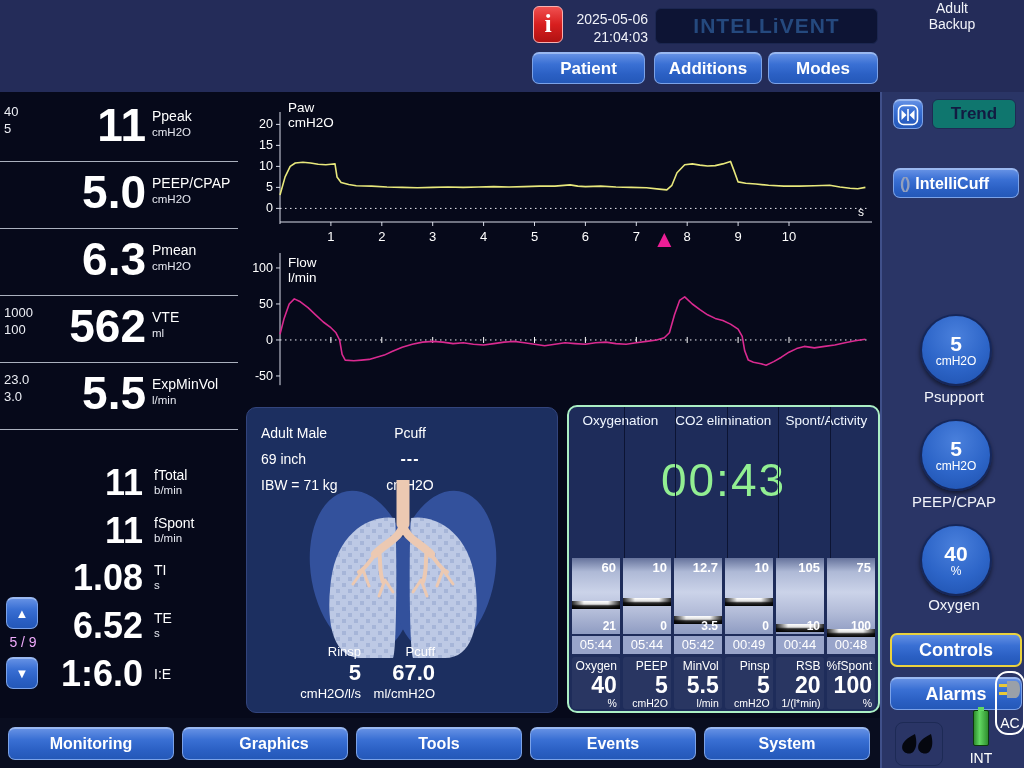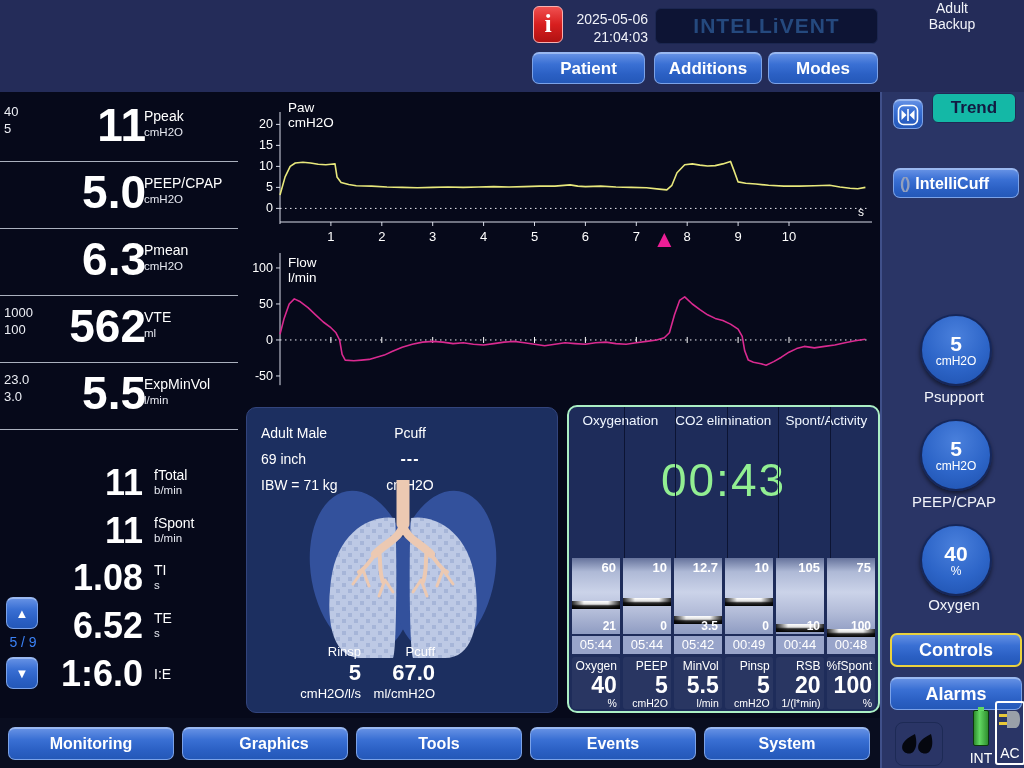--- a/index.html
+++ b/index.html
@@ -35,27 +35,27 @@
     border:1px solid #7ba2e8; border-top:2px solid #9ab8f0; border-radius:7px;
     color:#fff; font-weight:bold; font-size:17px; text-align:center; cursor:pointer;
     display:flex; align-items:center; justify-content:center;
   }
   .hbtn { position:absolute; top:52px; height:32px; }
 
   
   .prow { position:absolute; left:0; width:238px; height:66px; border-bottom:1px solid #aab0be; }
   .prow .limits { position:absolute; left:4px; top:7px; font-size:13px; line-height:17px; color:#eceef4; }
   .prow .val { position:absolute; right:92px; top:2px; font-size:46px; font-weight:bold; }
-  .prow .lblblk { position:absolute; left:144px; top:13px; font-size:14px; line-height:15px; }
+  .prow .lblblk { position:absolute; left:152px; top:13px; font-size:14px; line-height:15px; }
   .prow .unit, .srow .unit { font-size:11.5px; font-weight:normal; color:#e6e8f0; }
   .srow { position:absolute; left:0; width:238px; height:46px; }
   .srow .val { position:absolute; right:95px; top:0; font-size:36px; font-weight:bold; }
   .srow .lblblk { position:absolute; left:154px; top:6px; font-size:14px; line-height:14px; }
   .pagerbtn { position:absolute; left:6px; width:32px; height:32px; font-size:13px; border-radius:7px; }
-  .pagertxt { position:absolute; left:2px; top:634px; width:42px; text-align:center; font-size:14px; color:#3b82f6; }
+  .pagertxt { position:absolute; left:2px; top:634px; width:42px; text-align:center; font-size:14px; color:#f0abfc; }
 
   
   .chart { position:absolute; left:252px; }
   svg text { font-family:"Liberation Sans",sans-serif; }
 
   
   .lungpanel { position:absolute; left:246px; top:407px; width:312px; height:306px;
     background:#1c2f60; border:1px solid #32447c; border-radius:10px; overflow:hidden; }
   .lp-txt { position:absolute; left:14px; top:12px; font-size:14px; line-height:26px; }
   .pcuff { position:absolute; left:118px; top:12px; width:90px; text-align:center; font-size:14px; line-height:26px; }
@@ -83,41 +83,41 @@
   .gauge-time { margin-top:2px; height:18px; background:#98a4ca; color:#fff;
     font-size:13px; text-align:center; line-height:18px; }
   .param-row { position:absolute; left:3px; top:250px; width:303px; display:flex; gap:3px; }
   .param-cell { flex:1; text-align:right; padding:2px 3px 0 0; background:rgba(255,255,255,0.05); border-radius:3px; }
   .param-lbl { font-size:12px; }
   .param-val { font-size:23px; font-weight:bold; line-height:24px; }
   .param-unit { font-size:10.5px; }
 
   
   .freeze-btn { position:absolute; left:11px; top:7px; width:30px; height:30px; border-radius:7px; }
-  .trend-btn { position:absolute; left:50px; top:1px; width:84px; height:30px; border-radius:6px;
-    background:#14b8a6; border:1px solid #1f2a54; color:#121b42; font-weight:bold; font-size:17px;
+  .trend-btn { position:absolute; left:50px; top:7px; width:84px; height:30px; border-radius:6px;
+    background:#0f766e; border:1px solid #1f2a54; color:#121b42; font-weight:bold; font-size:17px;
     text-align:center; line-height:28px; }
   .cuff-btn { position:absolute; left:11px; top:76px; width:126px; height:30px; font-size:16px; justify-content:flex-start; padding-left:6px; }
   .cuff-ico { color:#93a0bd; font-weight:bold; font-size:17px; margin-right:6px; letter-spacing:-1px; }
   .circle-btn { position:absolute; left:38px; width:72px; height:72px; border-radius:50%;
     background:radial-gradient(circle at 50% 30%, #4a80dc 0%, #2d65c8 55%, #1e50ac 100%);
     border:2px solid #16275a; box-shadow:0 3px 4px rgba(0,0,0,.5);
     display:flex; flex-direction:column; align-items:center; justify-content:center; cursor:pointer; }
   .circle-val { font-size:21px; font-weight:bold; line-height:22px; }
   .circle-unit { font-size:12px; line-height:13px; }
   .circle-lbl { position:absolute; left:0; width:144px; text-align:center; font-size:15px; color:#f2f4fa; }
   .controls-btn { position:absolute; left:8px; top:541px; width:132px; height:34px; border:2px solid #ead23e; font-size:18px; }
   .alarms-btn { position:absolute; left:8px; top:585px; width:132px; height:33px; font-size:18px; }
   .drops-box { position:absolute; left:13px; top:630px; width:48px; height:44px; border:1px solid #1d2a55; border-radius:8px; }
   .battery { position:absolute; left:91px; top:618px; width:16px; height:36px;
     background:linear-gradient(90deg,#2f8f2f,#62d862 40%,#2f8f2f); border:1px solid #0c3a0c; border-radius:2px; }
   .battery:before { content:""; position:absolute; left:4px; top:-4px; width:6px; height:4px; background:#62d862; }
   .int-lbl { position:absolute; left:78px; top:658px; width:42px; text-align:center; font-size:14px; }
-  .ac-box { position:absolute; left:113px; top:609px; width:30px; height:64px;
-    border:2px solid #fff; border-radius:3px; text-align:center; }
+  .ac-box { position:absolute; left:113px; top:579px; width:30px; height:64px;
+    border:2px solid #fff; border-radius:13px; text-align:center; }
   .ac-lbl { position:absolute; left:0; width:100%; bottom:2px; font-size:14px; }
 
   
   .navbtn { position:absolute; top:727px; width:166px; height:33px; font-size:16px; }
 </style>
 </head>
 <body>
 
 <div id="screen">
 

